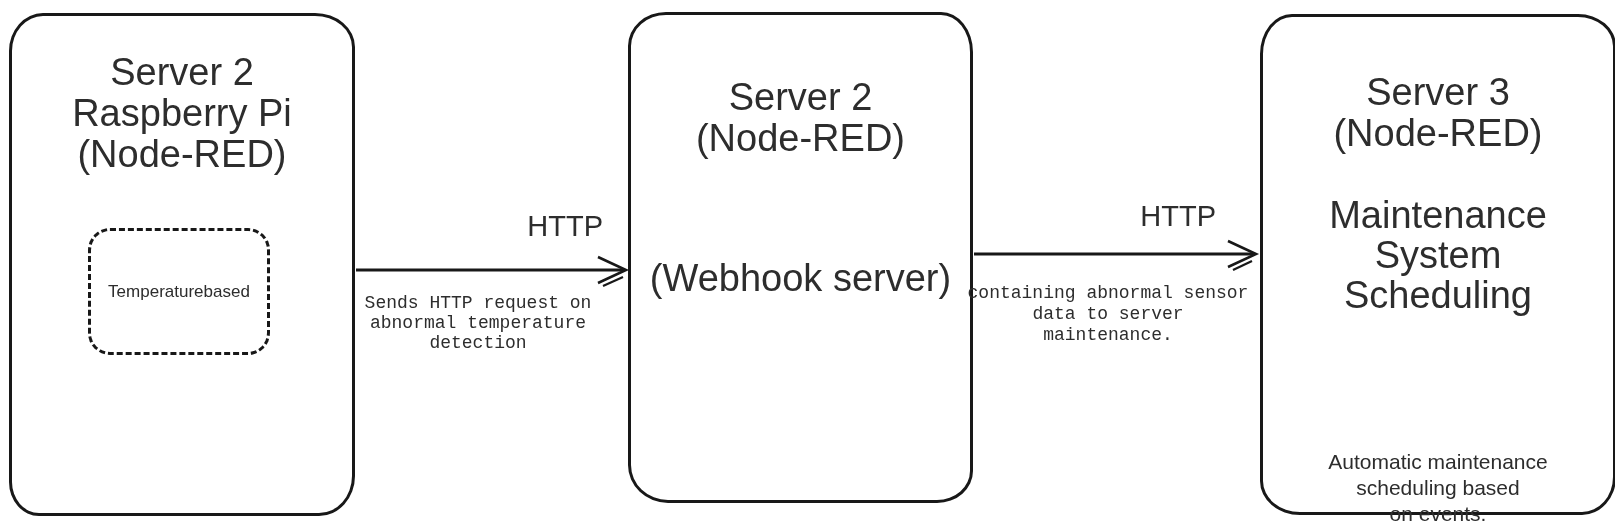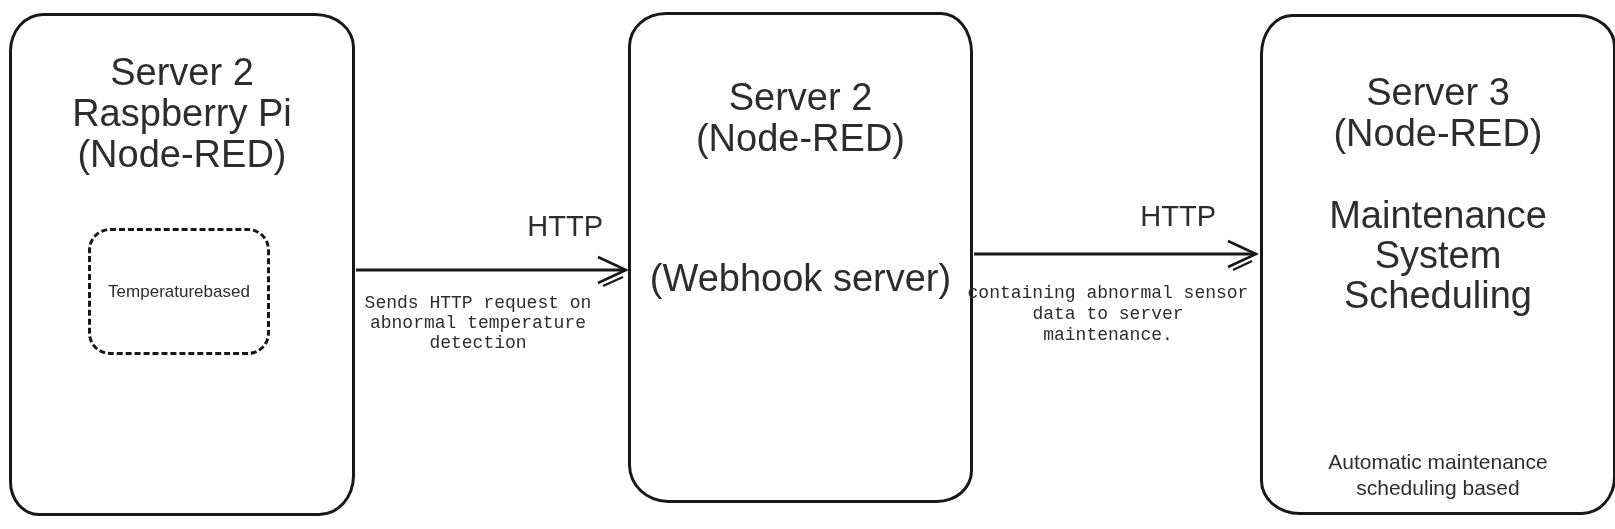--- a/index.html
+++ b/index.html
@@ -92,20 +92,21 @@
       <div class="line">(Node-RED)</div>
     </div>
     <div class="node-subtitle">
       <div class="line">Maintenance</div>
       <div class="line">System</div>
       <div class="line">Scheduling</div>
     </div>
     <div class="node-desc">
       <div class="line">Automatic maintenance</div>
       <div class="line">scheduling based</div>
+      <div class="line">on events.</div>
     </div>
   </div>
 
   <svg class="arrows" viewBox="0 0 1615 529" aria-hidden="true">
     <g>
       <line x1="356" y1="270" x2="624" y2="270" stroke-width="3.2"></line>
       <path d="M598,257 L626,270 L598,283" stroke-width="2.6"></path>
       <path d="M603,286 L623,277" stroke-width="2.2"></path>
     </g>
     <g>

